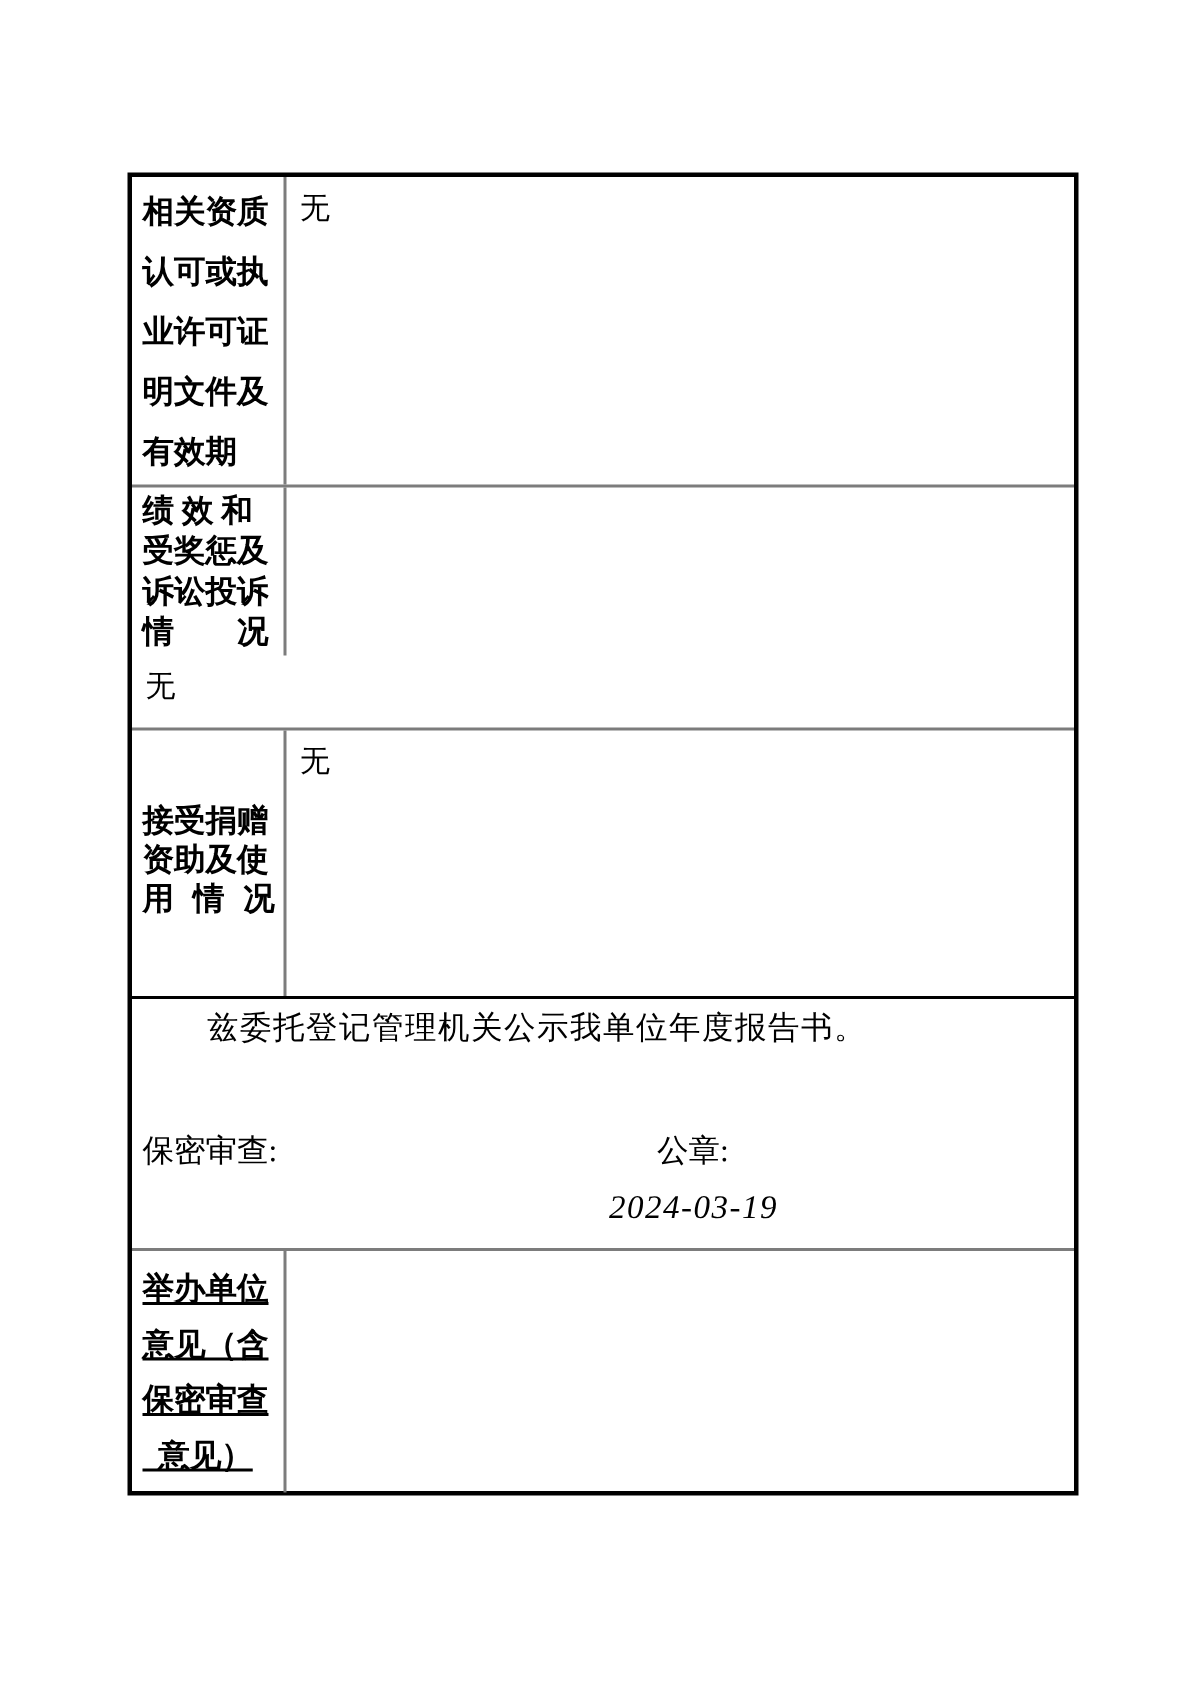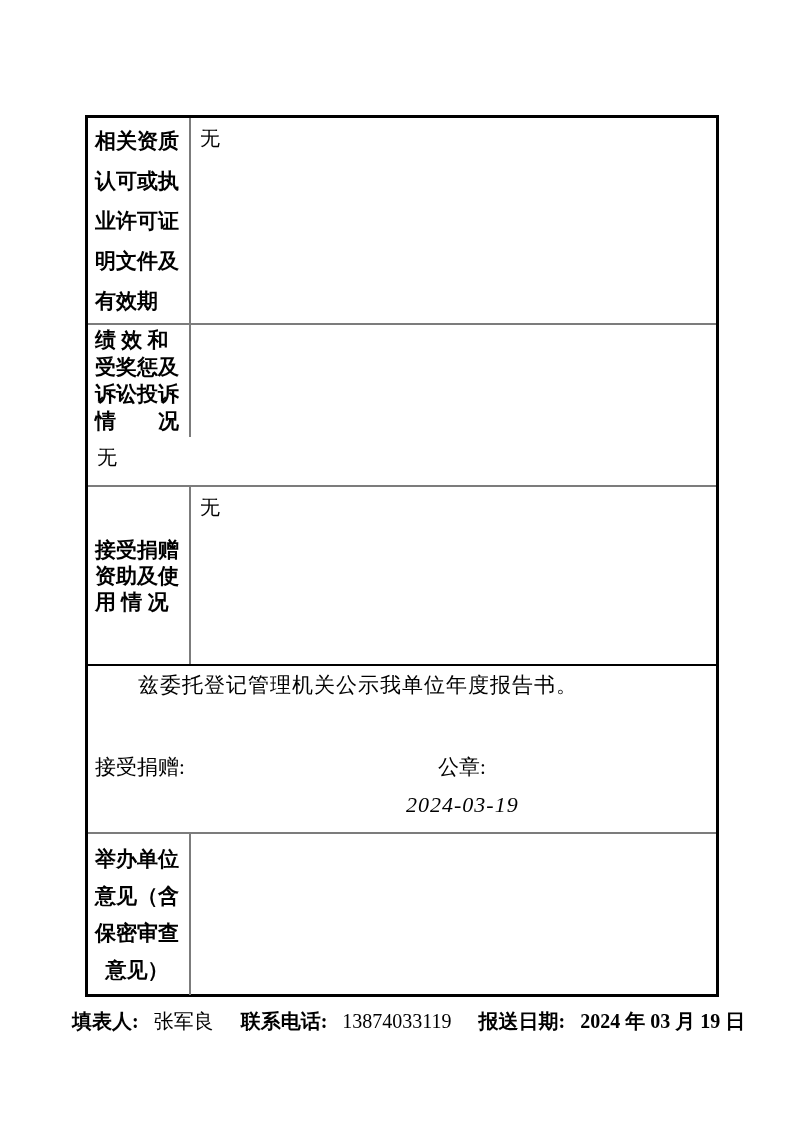--- a/index.html
+++ b/index.html
@@ -19,35 +19,35 @@
     display: flex; flex-direction: column;
     background: #ffffff;
   }
   .t-row { display: flex; flex-direction: row; box-sizing: border-box; flex: 0 0 auto; }
   .t-row.gray-top { border-top: 2px solid #7c7c7c; }
   .t-row.black-top { border-top: 2px solid #000000; }
   .r1 { height: 205px; }
   .r2 { height: 162px; flex-direction: column; }
   .r3 { height: 179px; }
   .r4 { height: 168px; }
-  .r5 { height: 163px; }
+  .r5 { height: 163px; text-decoration: underline; }
 
   .label-cell {
     width: 103px; flex: 0 0 103px;
     box-sizing: border-box;
     border-right: 2px solid #7c7c7c;
     display: flex; flex-direction: column; justify-content: center;
     padding: 2px 5px 2px 7px;
     font-weight: bold;
     font-size: 21px;
   }
   .label-line { white-space: pre; }
   .lh40 .label-line { line-height: 40px; }
   .lh27 .label-line { line-height: 27px; }
-  .lh26 .label-line { line-height: 26px; }
+  .lh26 .label-line { line-height: 26px; font-family: Liberation Mono, monospace; }
   .lh38 .label-line { line-height: 38px; }
   .lh37 .label-line { line-height: 37px; }
 
   .content-cell { flex: 1 1 auto; box-sizing: border-box; position: relative; font-size: 21px; }
   .simple-content { position: absolute; top: 7px; left: 9px; font-size: 20px; }
 
   
   .row4-line1 { position: absolute; top: 5px; left: 8px; right: 8px; text-indent: 2em; letter-spacing: 1px; }
   .row4-rep   { position: absolute; top: 87px; left: 7px; }
   .row4-seal  { position: absolute; top: 87px; left: 350px; }
@@ -104,39 +104,31 @@
         <div class="label-line">用 情 况</div>
       </div>
       <div class="content-cell">
         <div class="simple-content">无</div>
       </div>
     </div>
 
     <div class="t-row r4 black-top">
       <div class="content-cell">
         <div class="row4-line1">兹委托登记管理机关公示我单位年度报告书。</div>
-        <div class="row4-rep">接受捐赠:</div>
+        <div class="row4-rep">保密审查:</div>
         <div class="row4-seal">公章:</div>
         <div class="row4-date">2024-03-19</div>
       </div>
     </div>
 
     <div class="t-row r5 gray-top">
       <div class="label-cell lh37">
         <div class="label-line">举办单位</div>
         <div class="label-line">意见（含</div>
         <div class="label-line">保密审查</div>
         <div class="label-line">  意见）</div>
       </div>
     </div>
 
   </div>
 
-  <div class="footer">
-    <span class="b">填表人:</span>
-    <span class="val-gap">张军良</span>
-    <span class="b seg-gap">联系电话:</span>
-    <span class="val-gap">13874033119</span>
-    <span class="b seg-gap">报送日期:</span>
-    <span class="b val-gap">2024 年 03 月 19 日</span>
-  </div>
 
 </div>
 
 </body></html>

